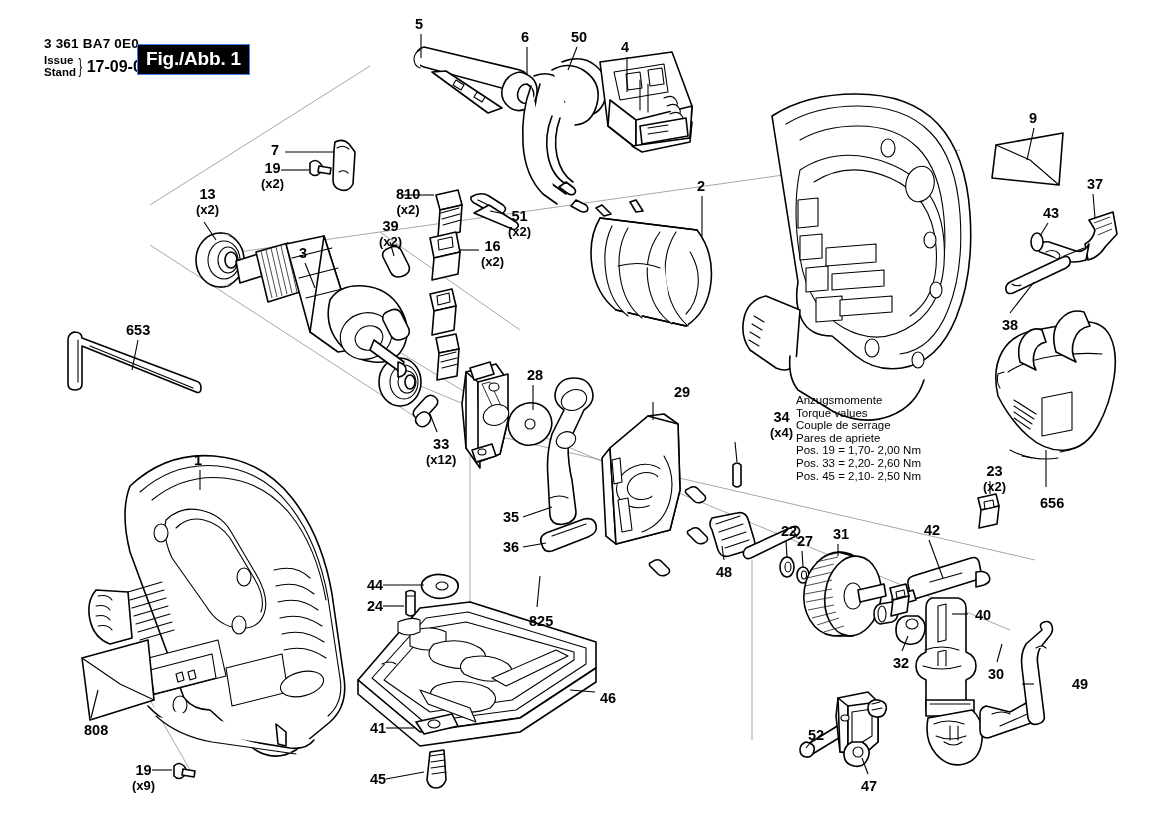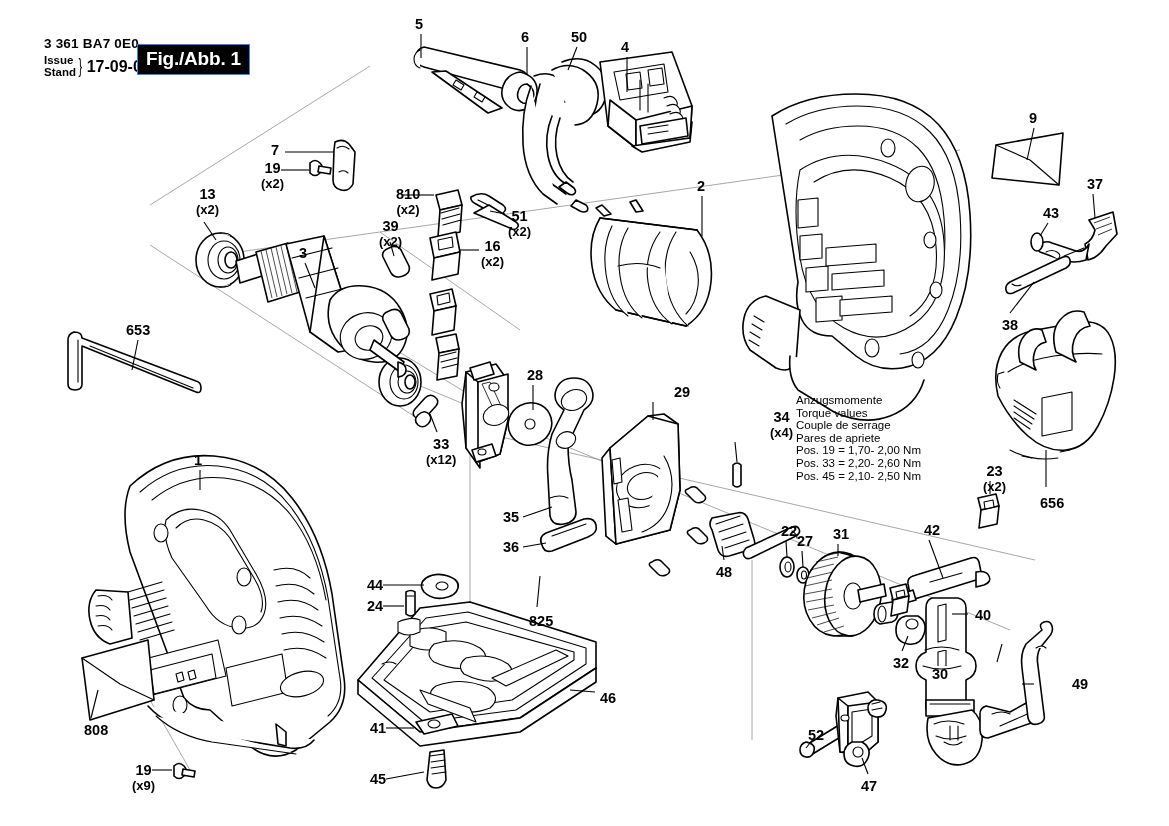--- a/index.html
+++ b/index.html
@@ -659,21 +659,21 @@
   <div class="lbl ctr" style="left:529px;top:613px;"><span>825</span></div>
   <div class="lbl ctr" style="left:600px;top:690px;"><span>46</span></div>
   <div class="lbl ctr" style="left:370px;top:720px;"><span>41</span></div>
   <div class="lbl ctr" style="left:370px;top:771px;"><span>45</span></div>
   <div class="lbl ctr" style="left:84px;top:722px;"><span>808</span></div>
   <div class="lbl ctr" style="left:132px;top:762px;">
     <span>19</span><span class="qty">(x9)</span>
   </div>
   <div class="lbl ctr" style="left:893px;top:655px;"><span>32</span></div>
   <div class="lbl ctr" style="left:975px;top:607px;"><span>40</span></div>
-  <div class="lbl ctr" style="left:932px;top:666px;"><span>30</span></div>
+  <div class="lbl ctr" style="left:988px;top:666px;"><span>30</span></div>
   <div class="lbl ctr" style="left:1040px;top:676px;margin-left:32px;"><span>49</span></div>
   <div class="lbl ctr" style="left:808px;top:727px;"><span>52</span></div>
   <div class="lbl ctr" style="left:861px;top:778px;"><span>47</span></div>
 
   <svg style="position:absolute;left:0;top:0;width:1169px;height:826px;pointer-events:none;" viewBox="0 0 1169 826">
     <g class="ld" fill="none" stroke="#000" stroke-width="1.1">
       <line x1="421" y1="34" x2="421" y2="58"></line>
       <line x1="527" y1="47" x2="527" y2="74"></line>
       <line x1="577" y1="47" x2="568" y2="70"></line>
       <line x1="627" y1="57" x2="627" y2="92"></line>

